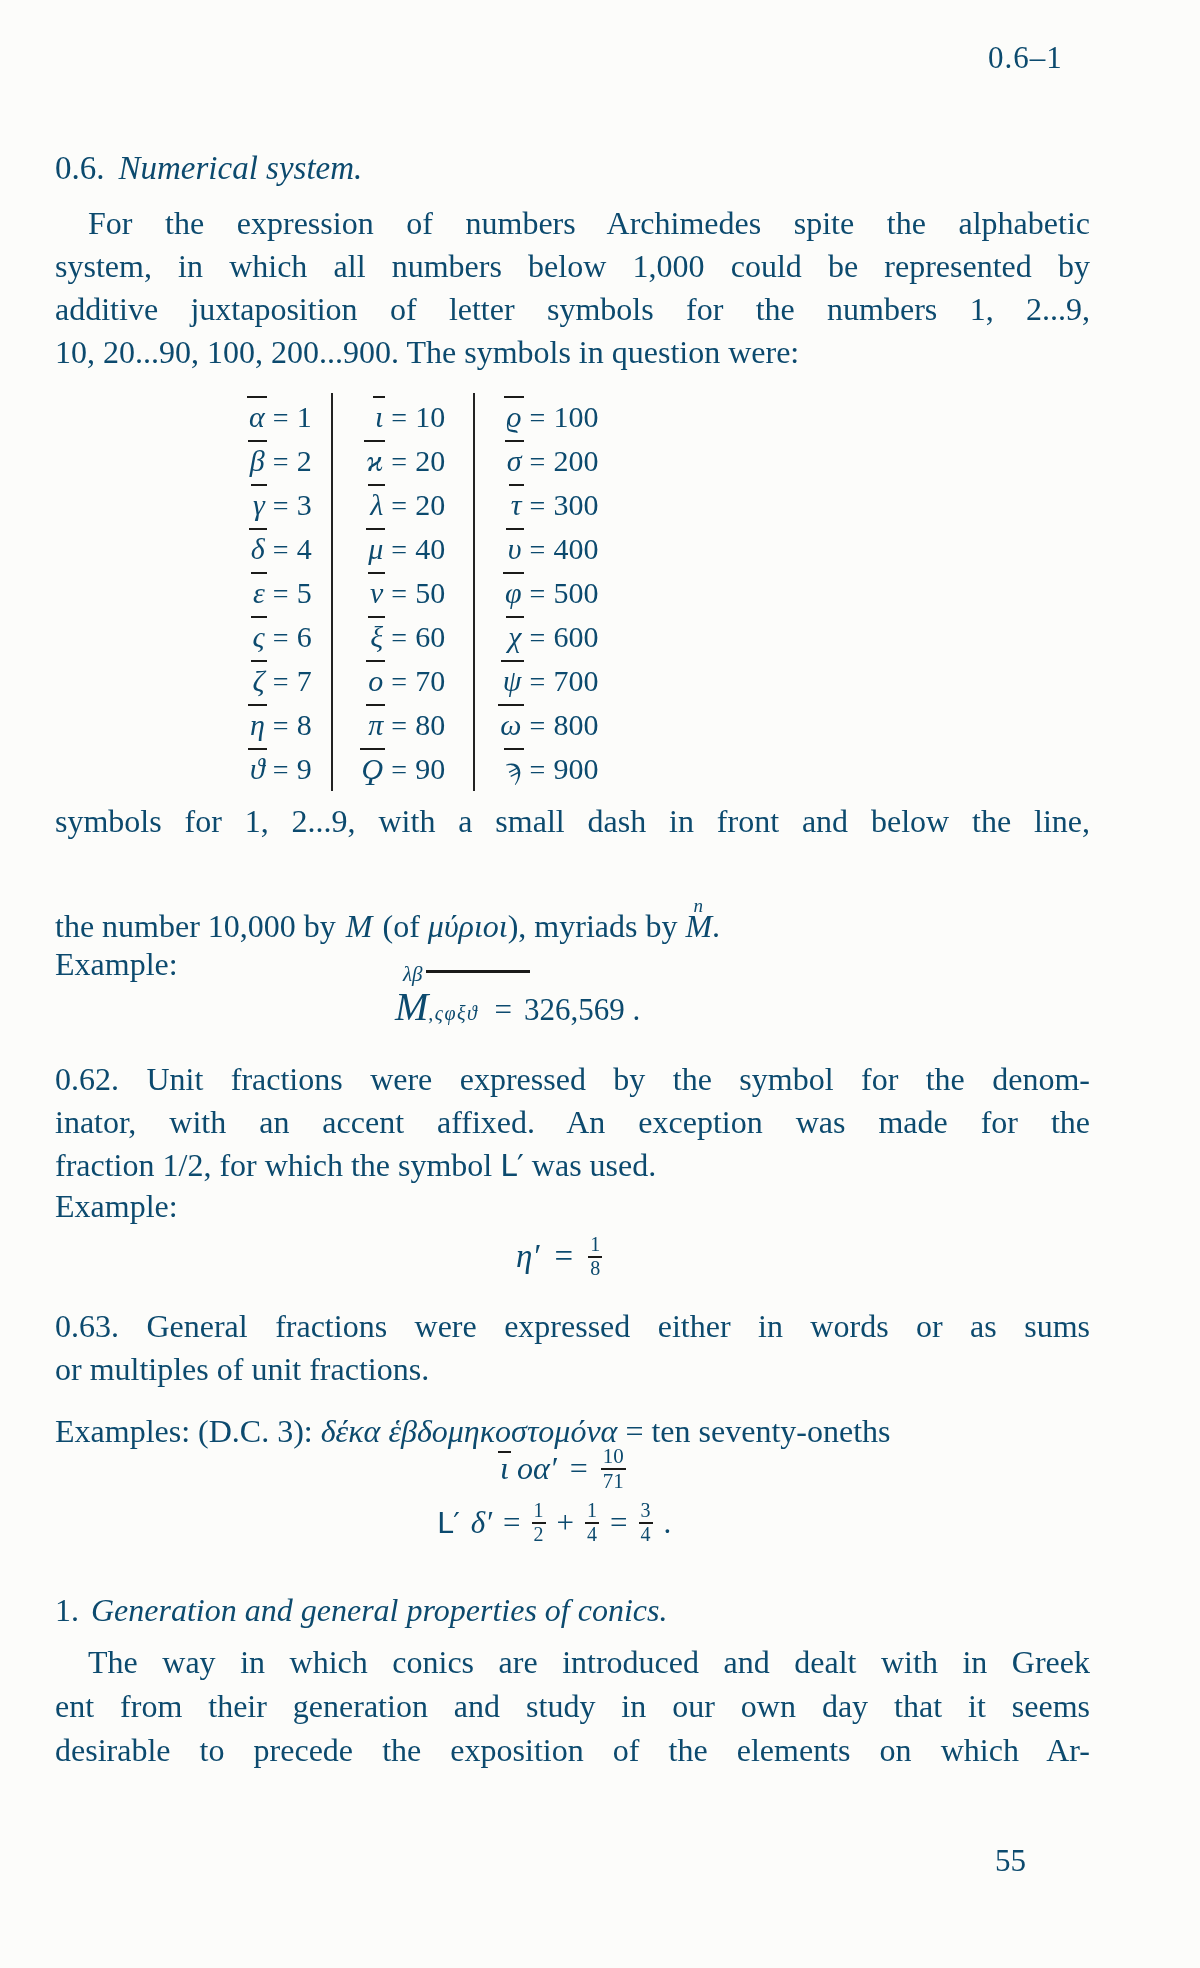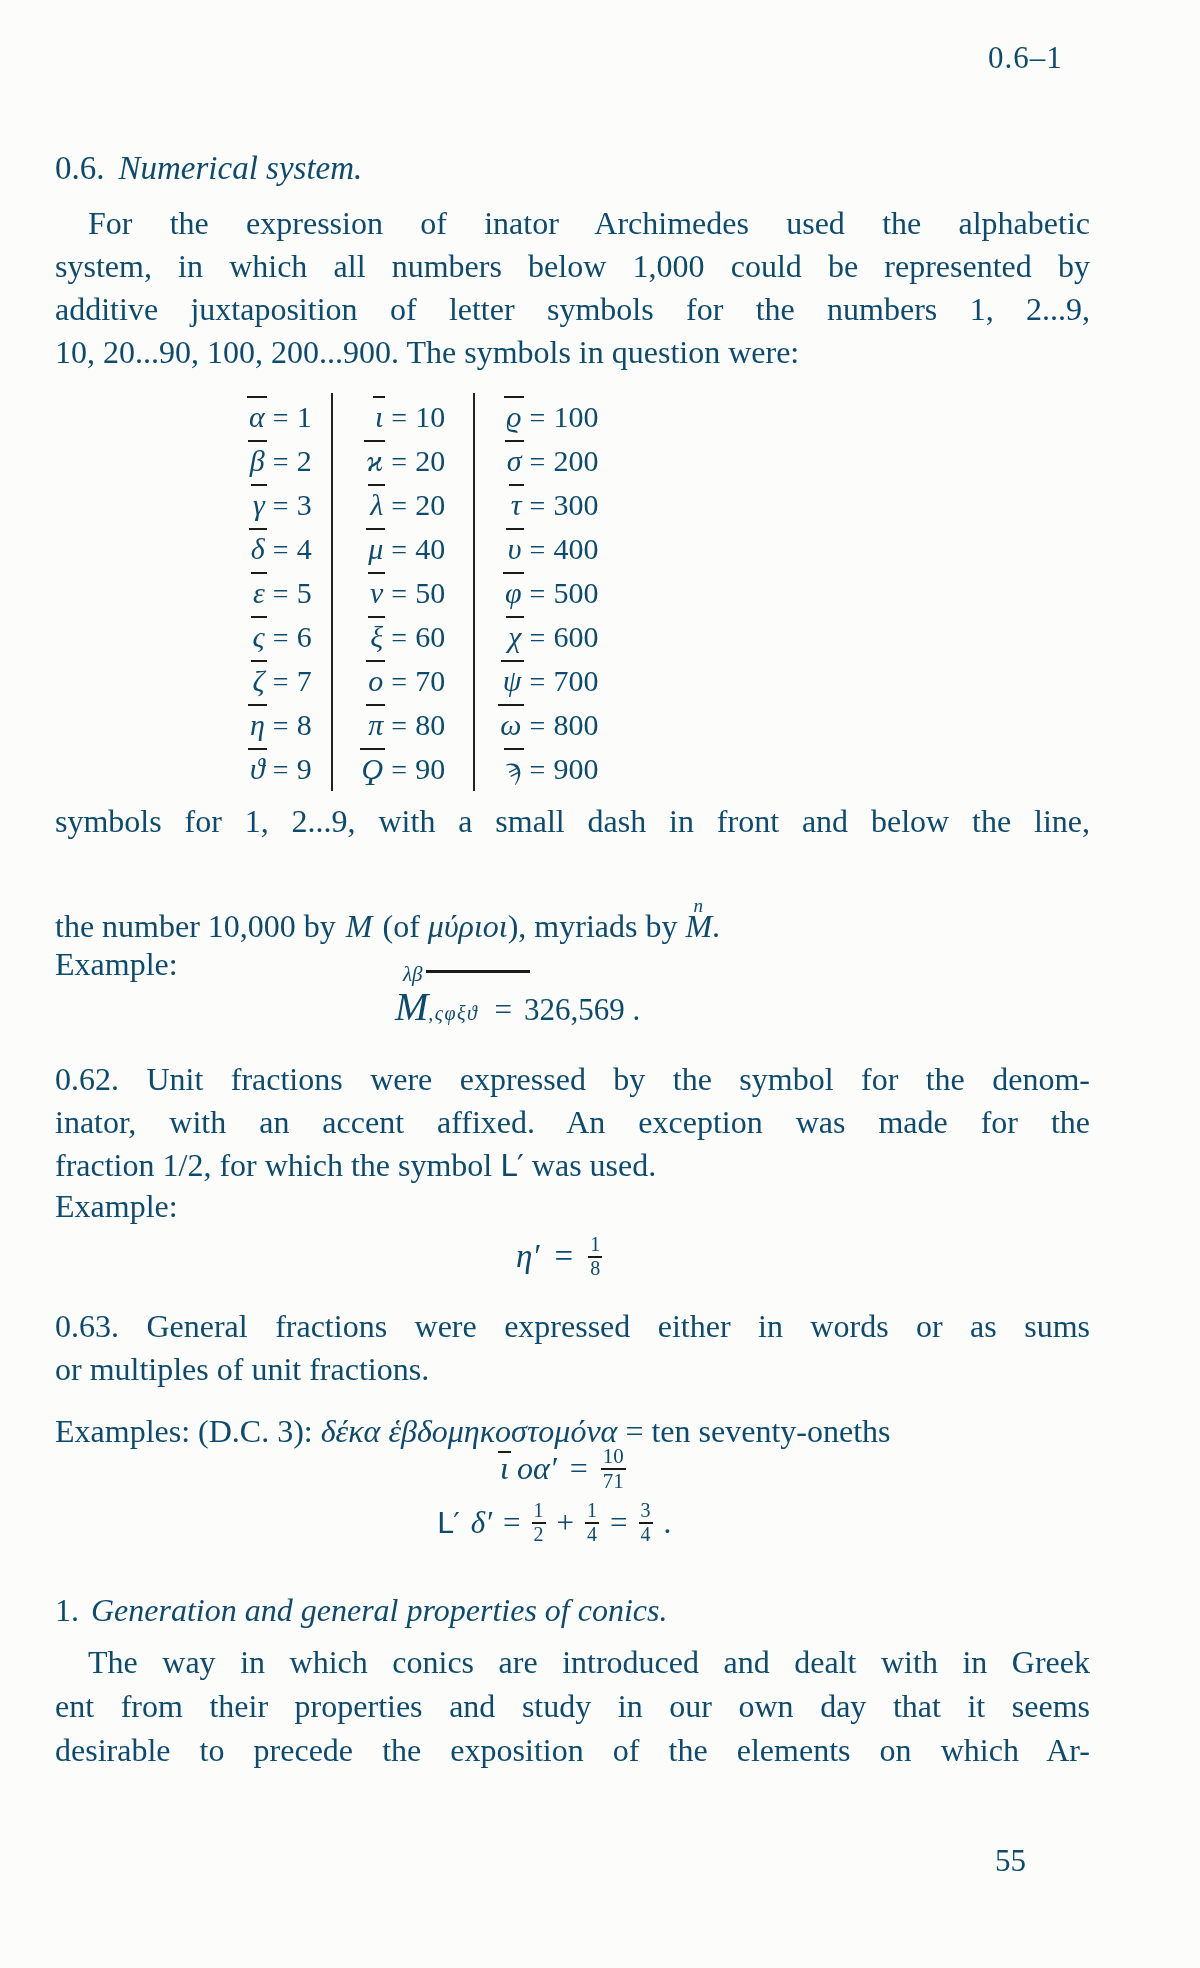--- a/index.html
+++ b/index.html
@@ -80,21 +80,21 @@
 
 <div id="page">
 
   <div id="ref" class="abs">0.6–1</div>
 
   <div id="h06" class="abs">
     <span>0.6.</span><span class="it-title">Numerical system.</span>
   </div>
 
   <div id="para1" class="abs blk">
-      <div class="tline j ind">For the expression of inator Archimedes used the alphabetic</div>
+      <div class="tline j ind">For the expression of numbers Archimedes spite the alphabetic</div>
       <div class="tline j">system, in which all numbers below 1,000 could be represented by</div>
       <div class="tline j">additive juxtaposition of letter symbols for the numbers 1, 2...9,</div>
       <div class="tline">10, 20...90, 100, 200...900. The symbols in question were:</div>
     </div>
 
   <div id="symtable" class="abs">
       <div class="tcol tcol0">
         <div class="trow">
           <span class="sym"><span class="ob">α</span></span>
           <span class="eqs">=</span>
@@ -312,19 +312,19 @@
     </span>
     <span>.</span>
   </div>
 
   <div id="h1" class="abs">
     <span>1.</span><span class="it-title">Generation and general properties of conics.</span>
   </div>
 
   <div id="para2" class="abs blk">
       <div class="tline j ind">The way in which conics are introduced and dealt with in Greek</div>
-      <div class="tline j">ent from their properties and study in our own day that it seems</div>
+      <div class="tline j">ent from their generation and study in our own day that it seems</div>
       <div class="tline j">desirable to precede the exposition of the elements on which Ar-</div>
     </div>
 
   <div id="pagenum" class="abs">55</div>
 
 </div>
 
 </body></html>

